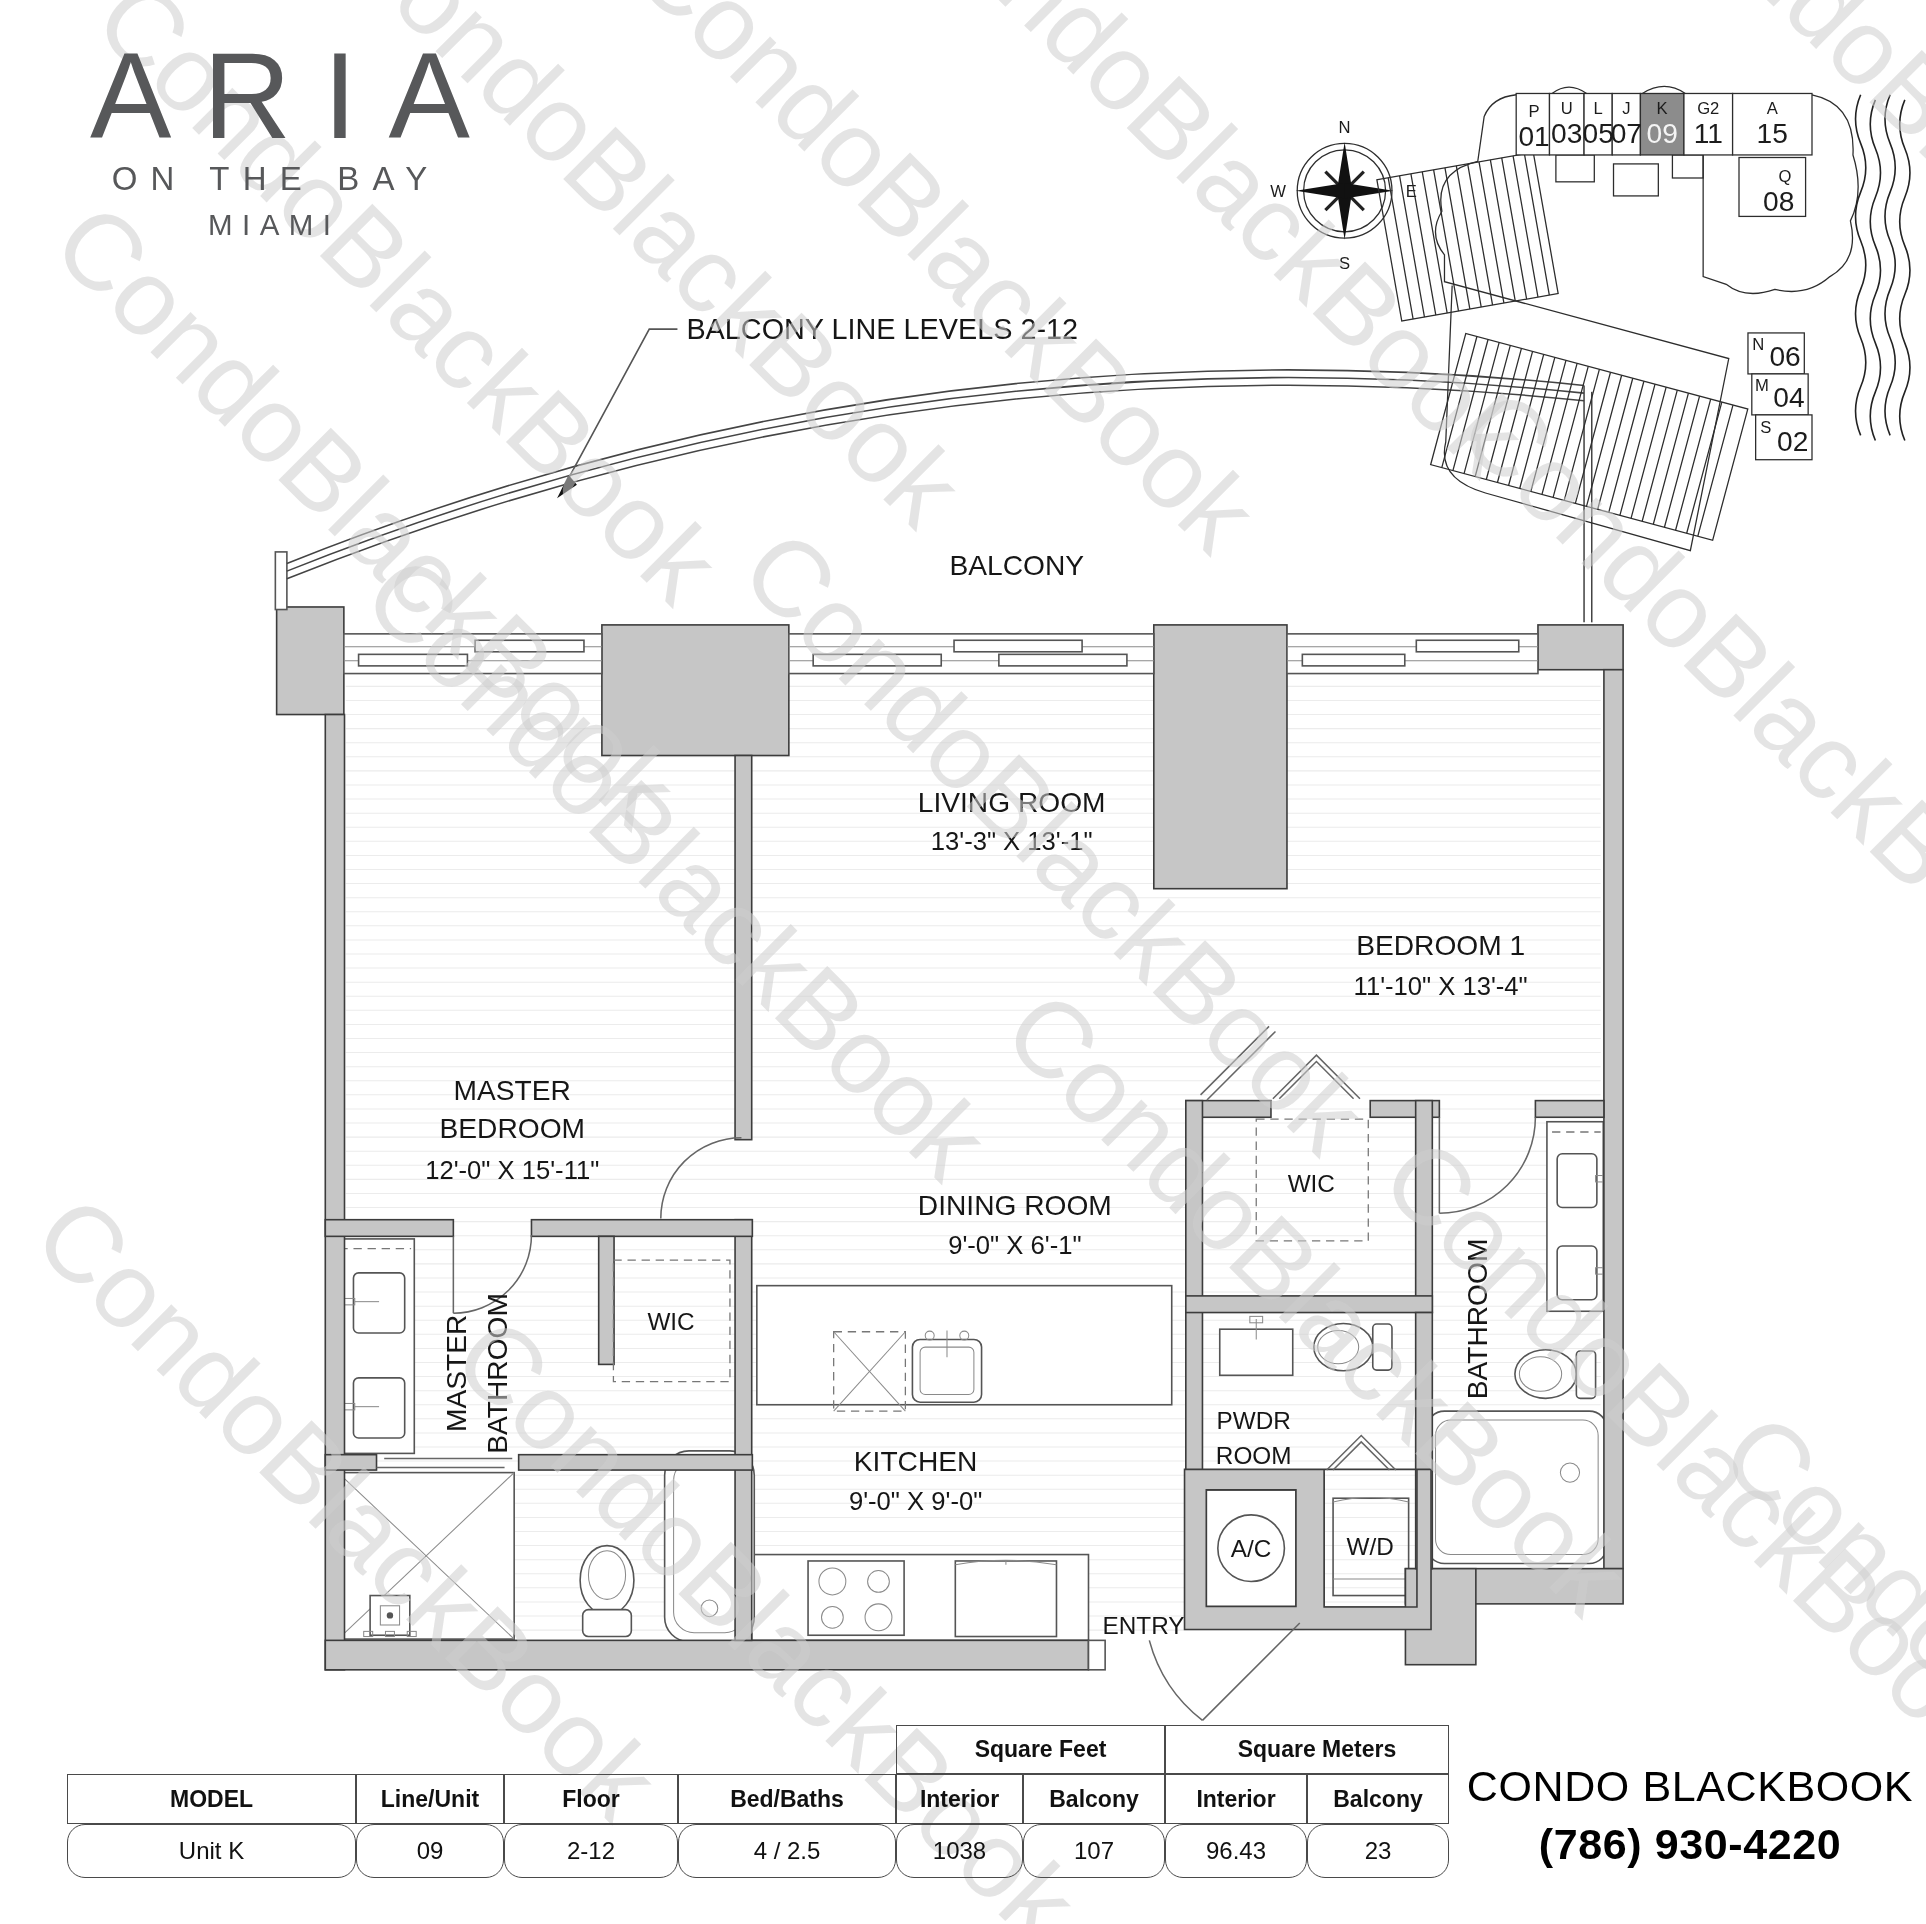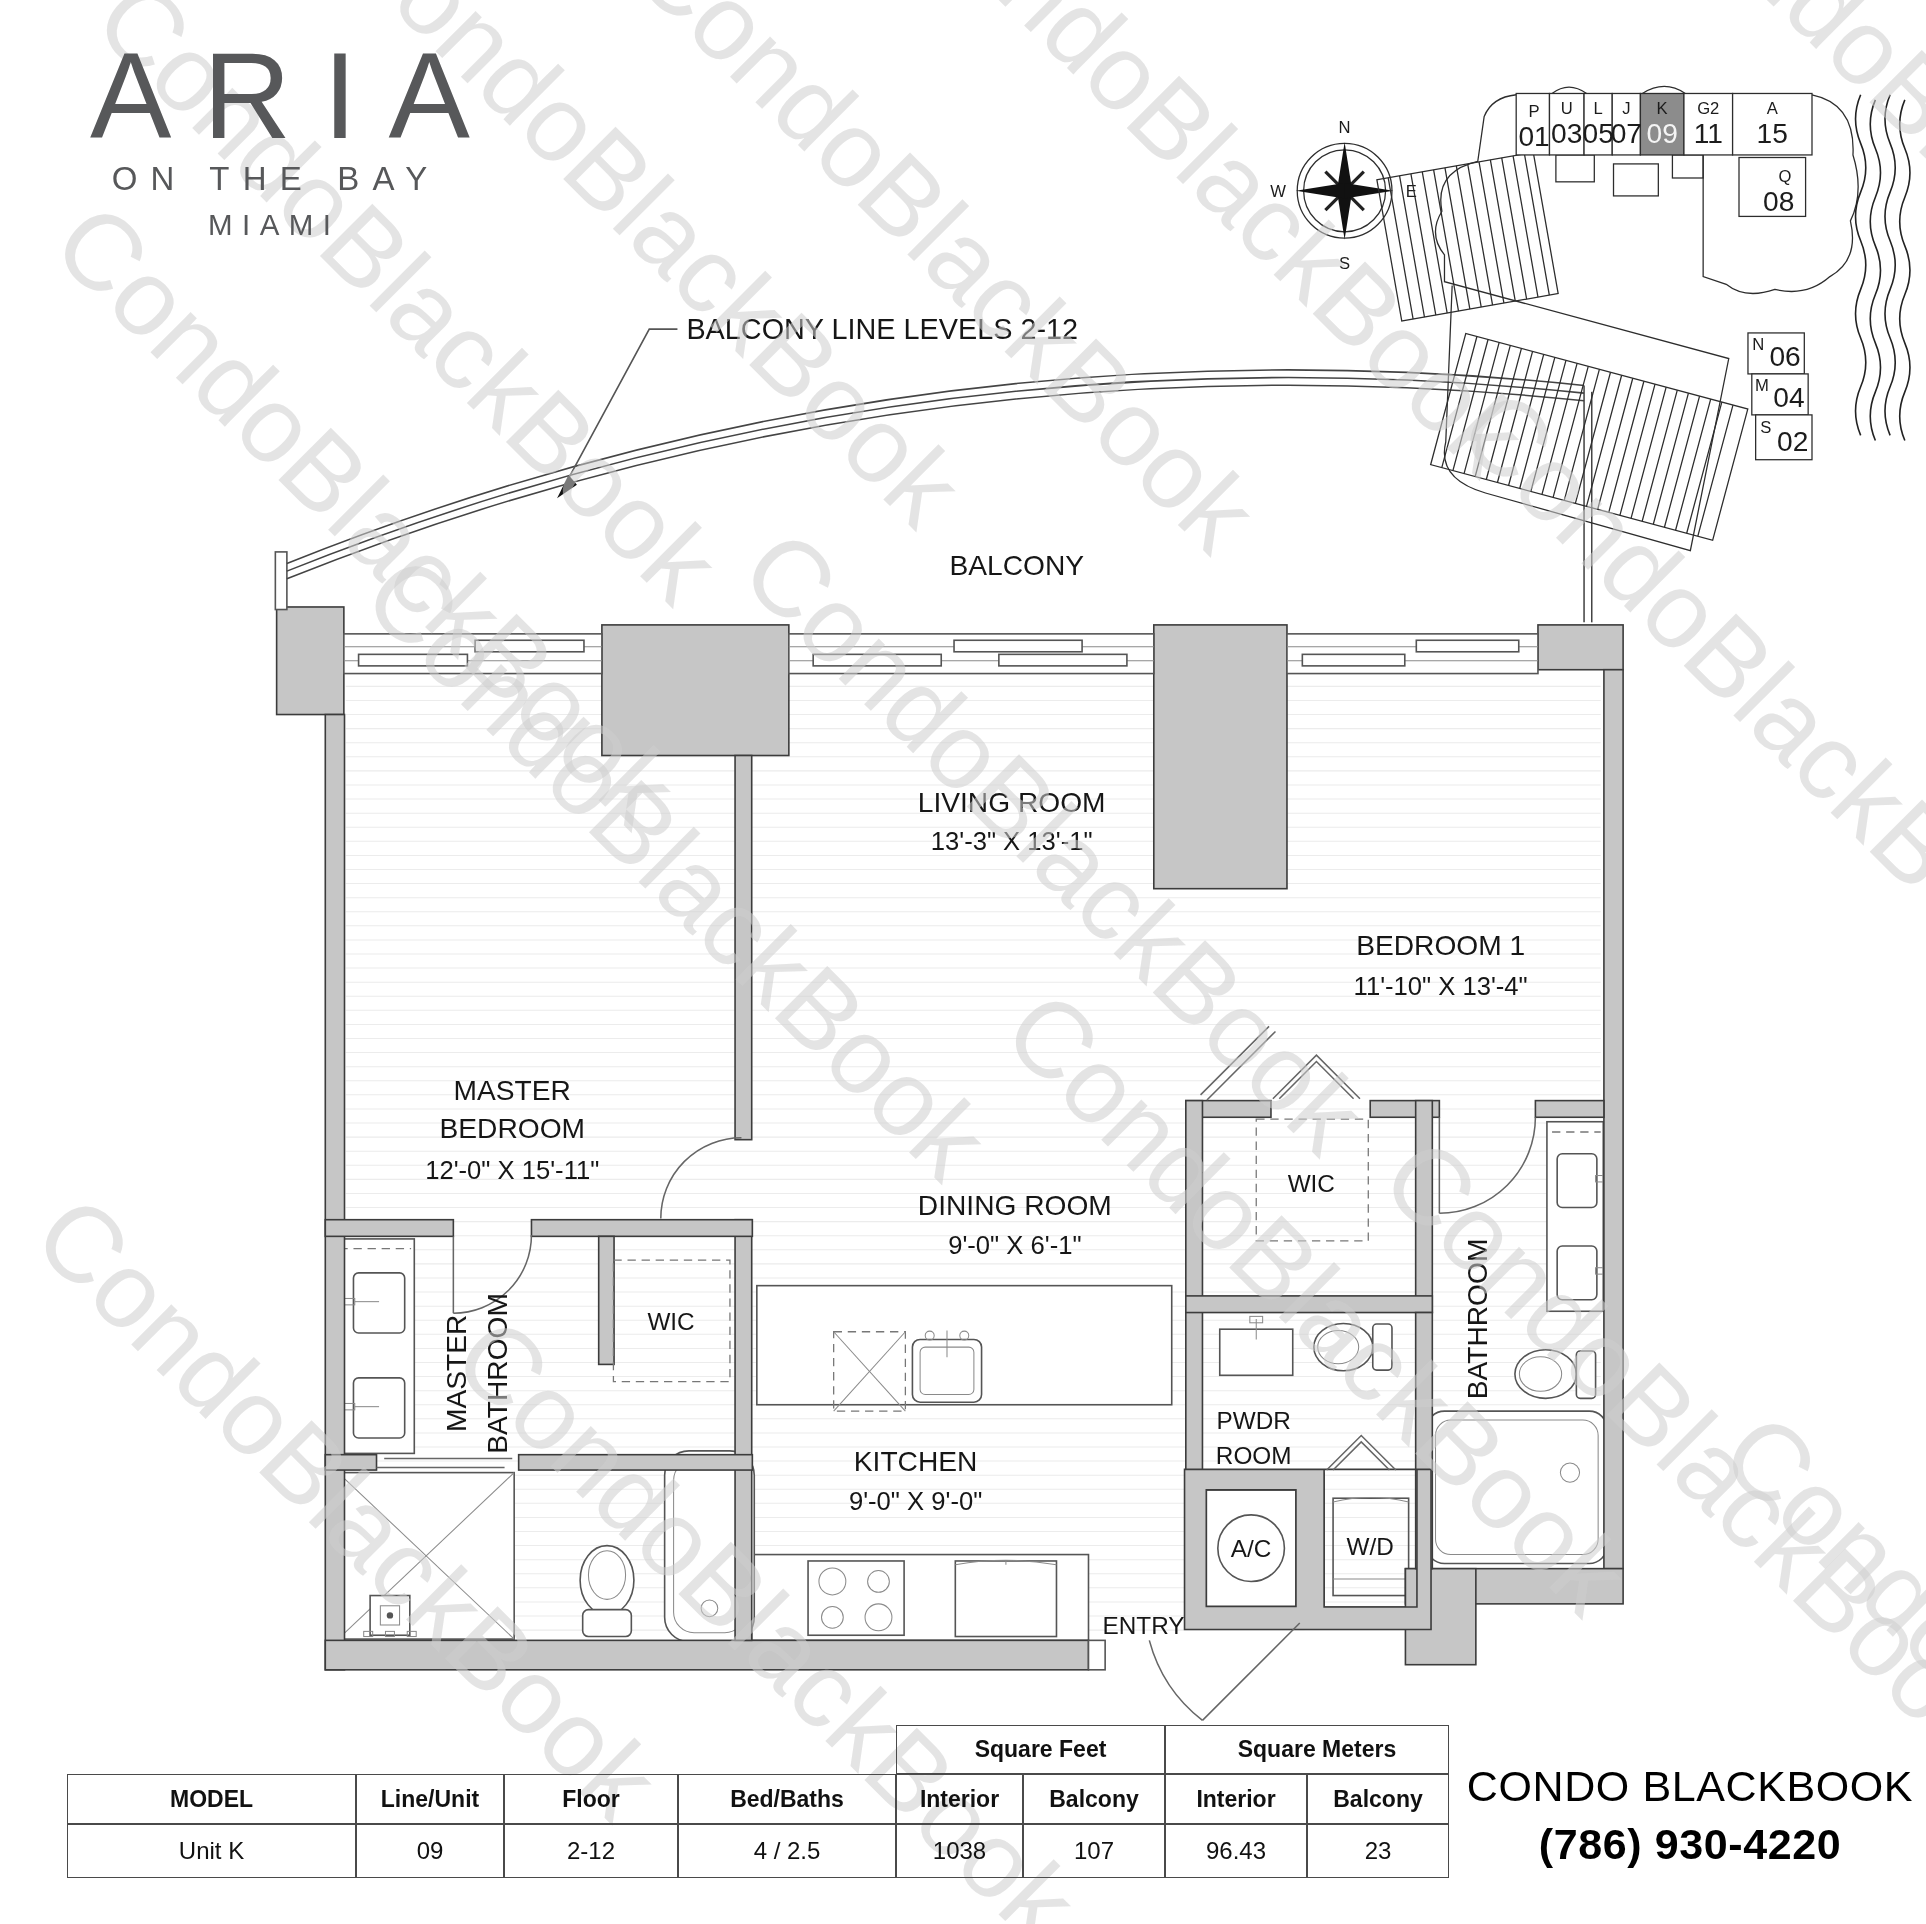--- a/index.html
+++ b/index.html
@@ -33,21 +33,21 @@
   #logo .city{font-size:29.5px;letter-spacing:.32em;margin-right:-.32em;margin-top:10.2px;}
 
   
   #spec-table{position:absolute;left:67px;top:1725px;width:1381px;display:grid;
     grid-template-columns:289px 148px 174px 218px 127px 142px 142px 142px;
     grid-template-rows:49px 50px 54px;color:#111;}
   #spec-table .cell{border:1.3px solid #4a4a4a;display:flex;align-items:center;justify-content:center;
     background:transparent;}
   #spec-table .nob{border:none;}
   #spec-table .th{font-weight:bold;font-size:23px;}
-  #spec-table .td{font-size:24px;}
+  #spec-table .td{font-size:24px;border-radius:18px;}
   #spec-table .grp{font-weight:bold;font-size:23px;}
   .span2{grid-column:span 2;padding-left:20px;}
   .span4{grid-column:span 4;}
 
   
   #contact{position:absolute;left:1466px;top:1762px;width:448px;text-align:center;color:#000;}
   #contact .name{font-size:43px;font-weight:400;letter-spacing:0.6px;}
   #contact .phone{font-size:43px;font-weight:800;margin-top:9px;letter-spacing:0.6px;}
 </style>
 </head>

